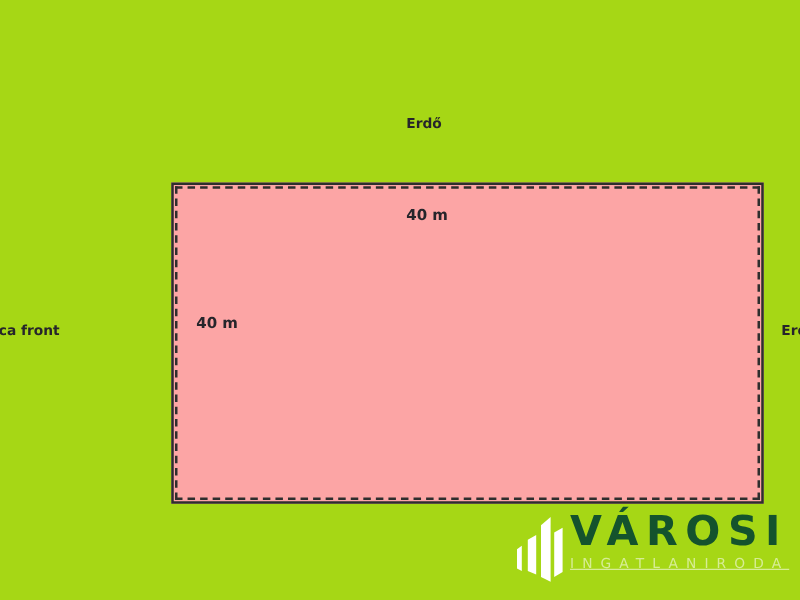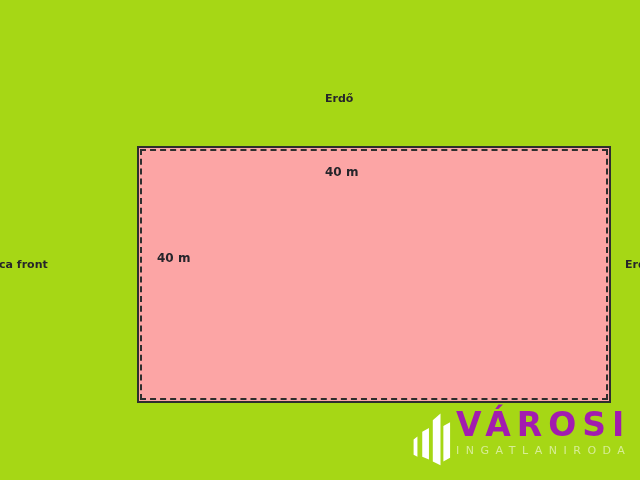--- a/index.html
+++ b/index.html
@@ -66,30 +66,31 @@
     margin-right: 4px;
   }
   .logo-text-block {
     padding-top: 2px;
   }
   .logo-name {
     font-size: 33px;
     font-weight: bold;
     letter-spacing: 6px;
     line-height: 34px;
-    color: #a21caf;
+    color: #14532d;
     white-space: nowrap;
   }
   .logo-tagline {
     margin-top: 2px;
     font-size: 11px;
     font-weight: normal;
     letter-spacing: 6.5px;
     color: rgba(255,255,255,0.55);
     white-space: nowrap;
+    text-decoration: underline;
   }
 </style>
 </head>
 <body>
 
 <div id="label-top" class="outside-label">Erdő</div>
 
 <div id="label-left" class="outside-label">utca front</div>
 
 <div id="label-right" class="outside-label">Erdő</div>

